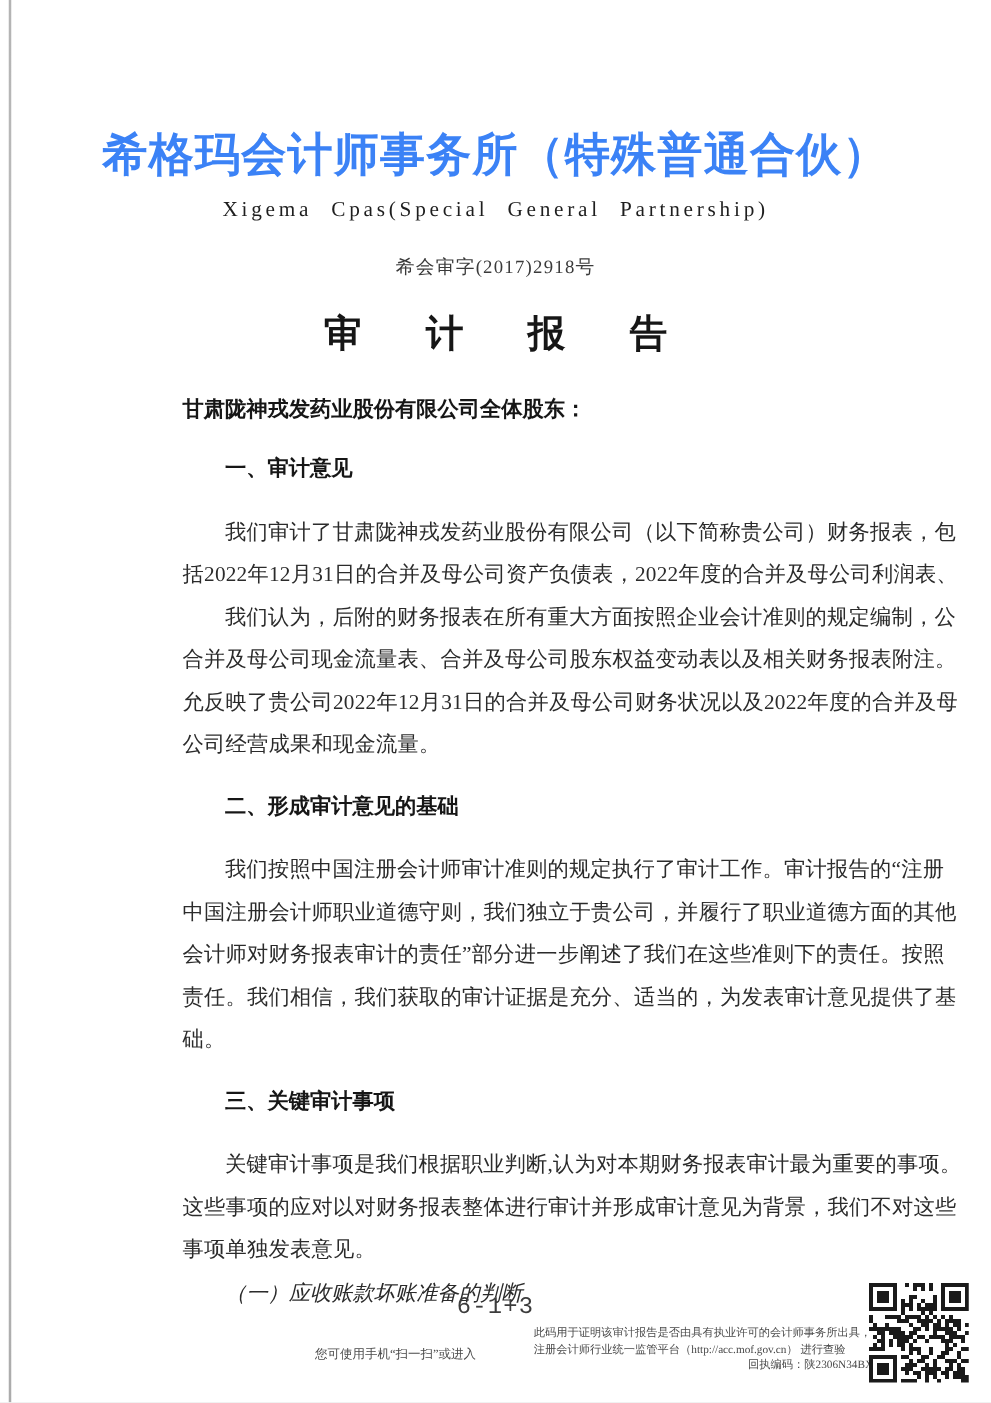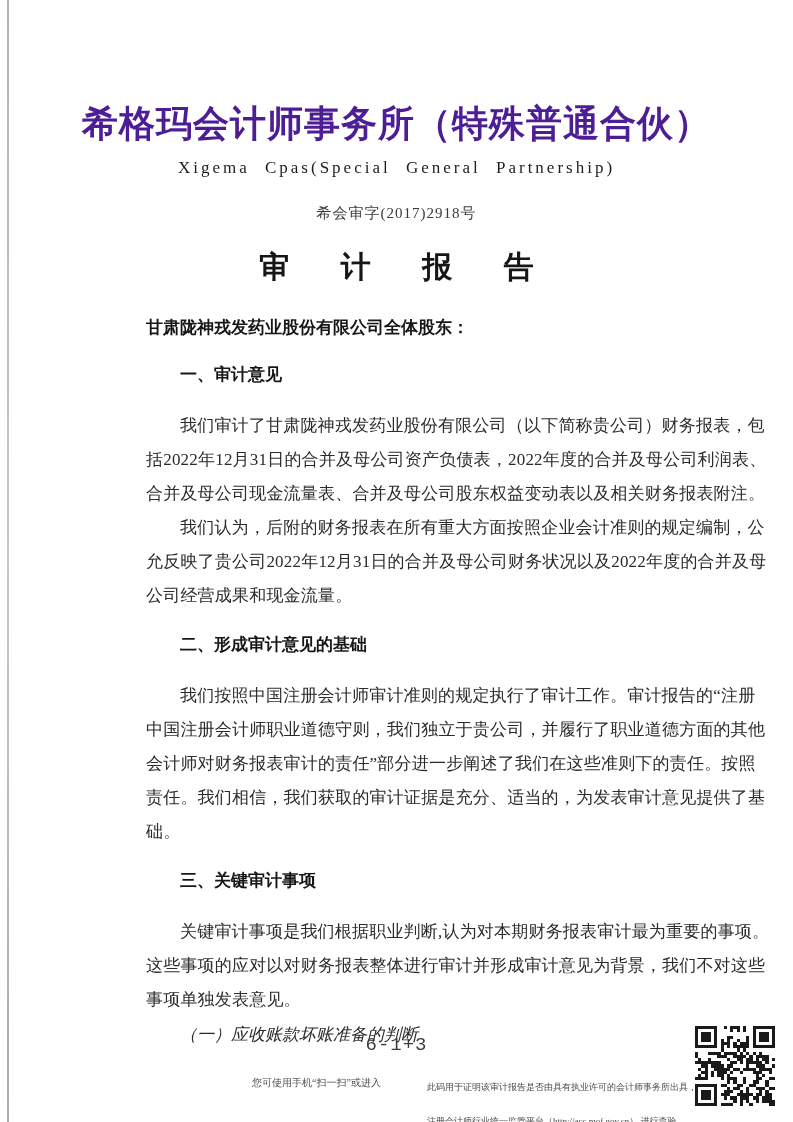--- a/index.html
+++ b/index.html
@@ -30,21 +30,21 @@
     position: absolute;
     top: 100px;
     left: 0;
     width: 100%;
     text-align: center;
   }
   .firm-cn {
     font-size: 36px;
     font-weight: 900;
     letter-spacing: 1px;
-    color: #4c1d95;
+    color: #3b82f6;
     transform: scaleY(1.02);
   }
   .firm-en {
     margin-top: 9px;
     font-size: 17px;
     letter-spacing: 3px;
     word-spacing: 8px;
     color: #1e1e1e;
   }
   .ref-number {
@@ -123,21 +123,21 @@
   }
   .footer-verify {
     position: absolute;
     left: 427px;
     top: 1060px;
     width: 276px;
     font-size: 9px;
     line-height: 12.5px;
     color: #4a4a4a;
   }
-  .footer-verify .v-line { white-space: nowrap; margin-top: 21px; }
+  .footer-verify .v-line { white-space: nowrap; }
   .footer-verify .receipt { text-align: right; }
   .qr-box {
     position: absolute;
     left: 695px;
     top: 1026px;
     width: 80px;
     height: 80px;
   }
   .qr-box svg { width: 100%; height: 100%; shape-rendering: crispEdges; }
 </style>
@@ -153,22 +153,22 @@
     <div class="ref-number">希会审字(2017)2918号</div>
     <div class="report-title">审 计 报 告</div>
   </div>
 
   <div class="doc-body">
     <div class="addressee">甘肃陇神戎发药业股份有限公司全体股东：</div>
 
   <div class="heading">一、审计意见</div>
       <div class="line first">我们审计了甘肃陇神戎发药业股份有限公司（以下简称贵公司）财务报表，包</div>
       <div class="line">括2022年12月31日的合并及母公司资产负债表，2022年度的合并及母公司利润表、</div>
+      <div class="line first">我们认为，后附的财务报表在所有重大方面按照企业会计准则的规定编制，公</div>
       <div class="line">合并及母公司现金流量表、合并及母公司股东权益变动表以及相关财务报表附注。</div>
-      <div class="line first">我们认为，后附的财务报表在所有重大方面按照企业会计准则的规定编制，公</div>
       <div class="line">允反映了贵公司2022年12月31日的合并及母公司财务状况以及2022年度的合并及母</div>
       <div class="line">公司经营成果和现金流量。</div>
       <div class="heading">二、形成审计意见的基础</div>
       <div class="line first">我们按照中国注册会计师审计准则的规定执行了审计工作。审计报告的“注册</div>
       <div class="line">中国注册会计师职业道德守则，我们独立于贵公司，并履行了职业道德方面的其他</div>
       <div class="line">会计师对财务报表审计的责任”部分进一步阐述了我们在这些准则下的责任。按照</div>
       <div class="line">责任。我们相信，我们获取的审计证据是充分、适当的，为发表审计意见提供了基</div>
       <div class="line">础。</div>
       <div class="heading">三、关键审计事项</div>
       <div class="line first">关键审计事项是我们根据职业判断,认为对本期财务报表审计最为重要的事项。</div>

